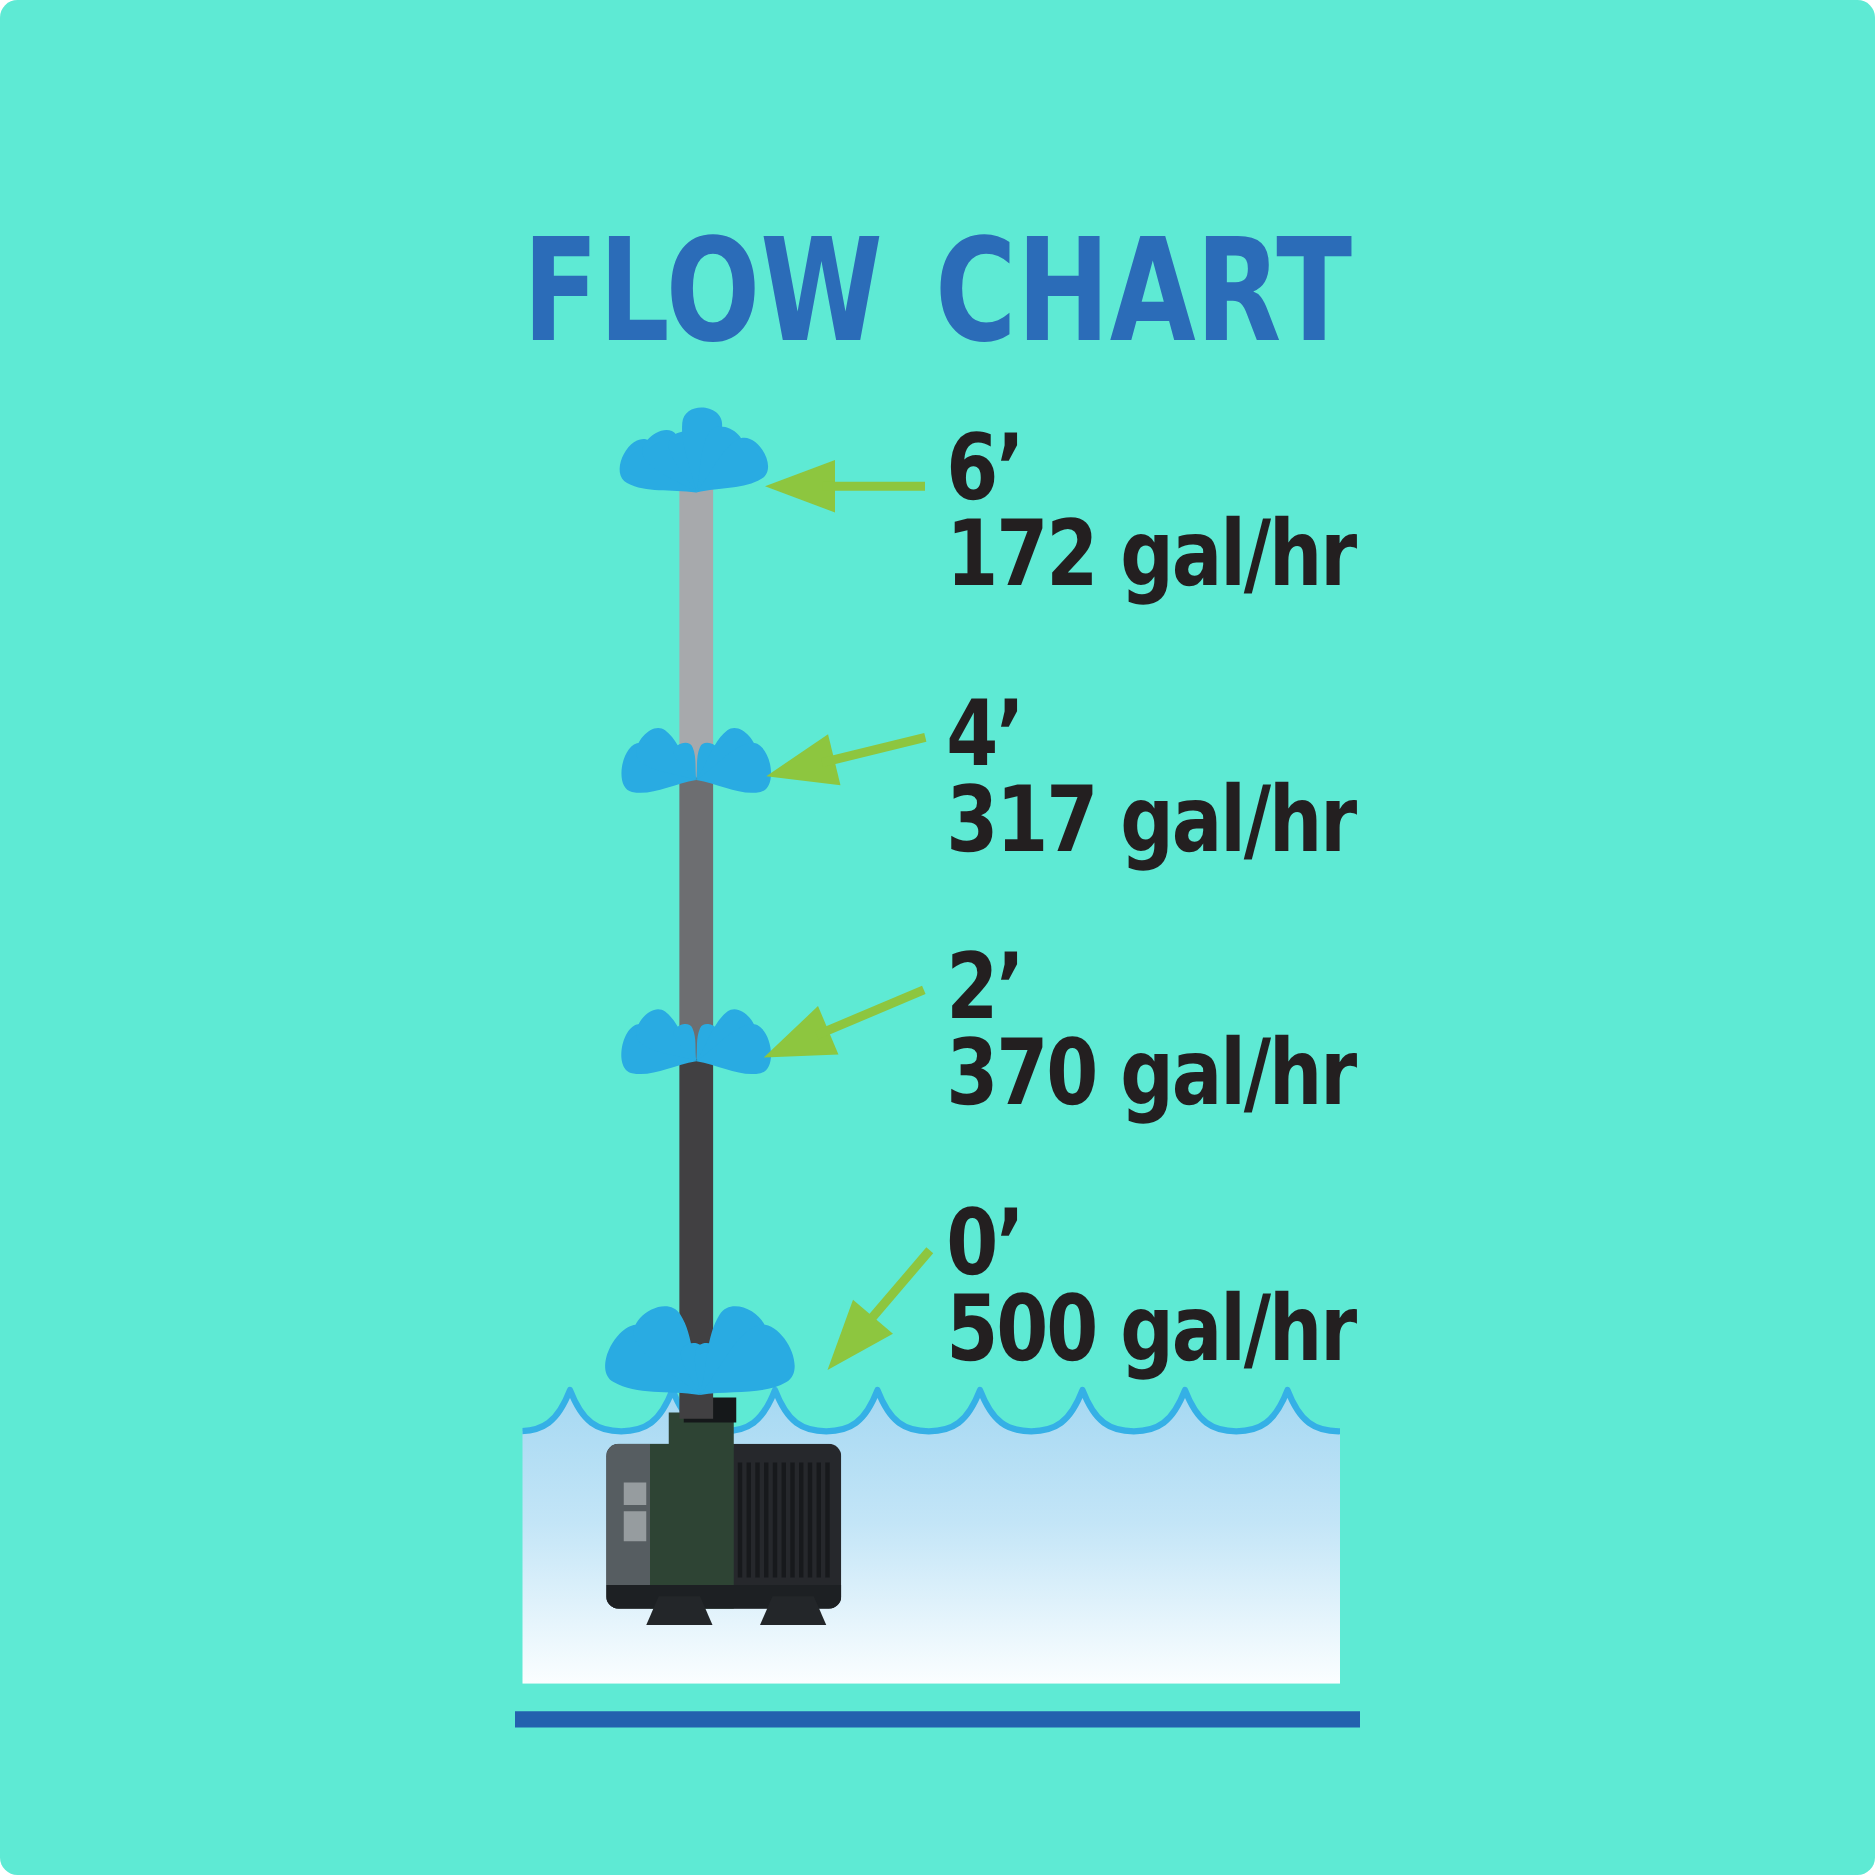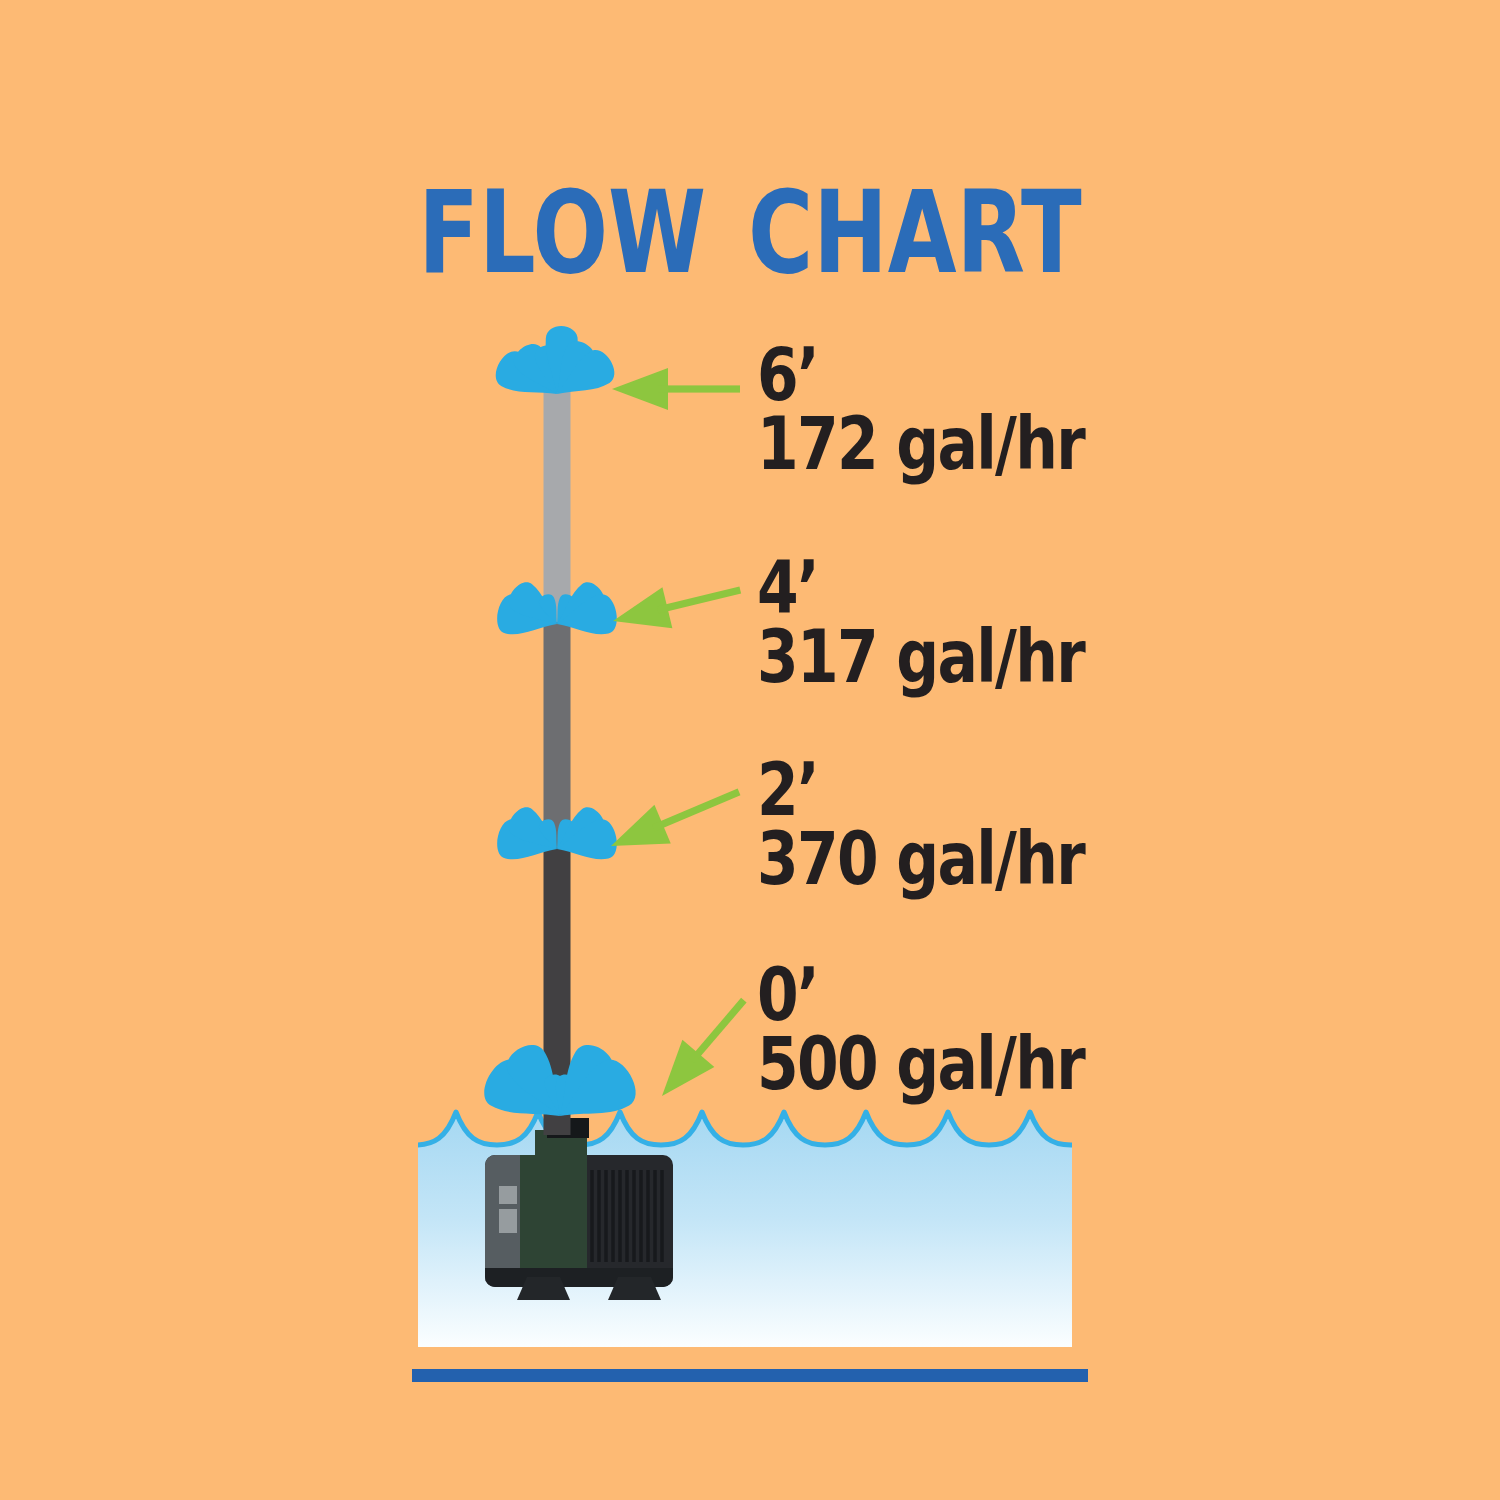--- a/index.html
+++ b/index.html
@@ -1,21 +1,22 @@
 <!DOCTYPE html>
 <html><head>
 <meta charset="utf-8">
 <style>
   html,body{margin:0;padding:0;background:#fff;}
   .canvas{
     position:relative;
     width:1500px;height:1500px;
-    background:#fdba74;
+    background:#5eead4;
     overflow:hidden;
     font-family:"DejaVu Sans", sans-serif;
+    border-radius:14px;
   }
   .title{
     position:absolute;
     top:166px;left:0;right:0;
     margin:0;
     text-align:center;
     font-size:114px;
     font-weight:bold;
     color:#2b6cb8;
     letter-spacing:0px;

